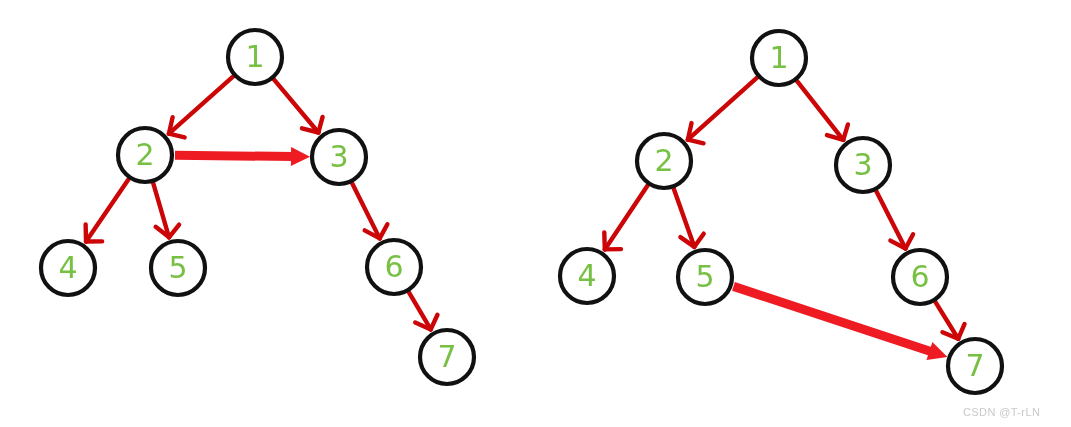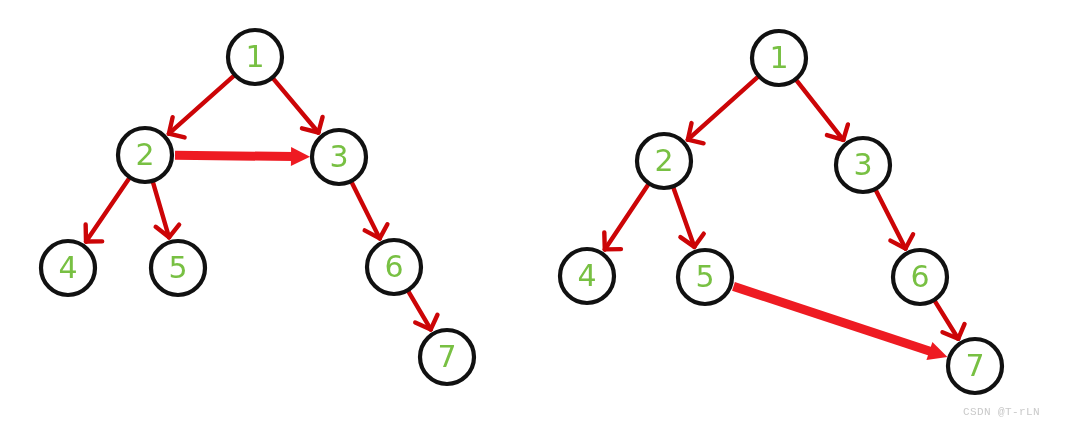--- a/index.html
+++ b/index.html
@@ -20,21 +20,21 @@
     dominant-baseline:middle;
     letter-spacing:0px;
   }
   .edge-line{stroke:#cc0507;stroke-width:4.4;fill:none;stroke-linecap:round;stroke-linejoin:round;}
   .edge-head{stroke:#cc0507;stroke-width:4.4;fill:none;stroke-linecap:round;stroke-linejoin:round;}
   .hl-line{stroke:#ee1b22;stroke-width:9;fill:none;stroke-linecap:butt;}
   .hl-head{fill:#ee1b22;}
   .watermark{
     position:absolute;
     color:#c9c9c9;
-    font-family:Liberation Mono, monospace;
+    font-family:Liberation Sans, sans-serif;
     font-size:11px;
     letter-spacing:0.4px;
     white-space:nowrap;
   }
 </style>
 </head>
 <body>
 
 <div id="stage">
   <svg class="canvas" id="canvas" viewBox="0 0 1071 427">

